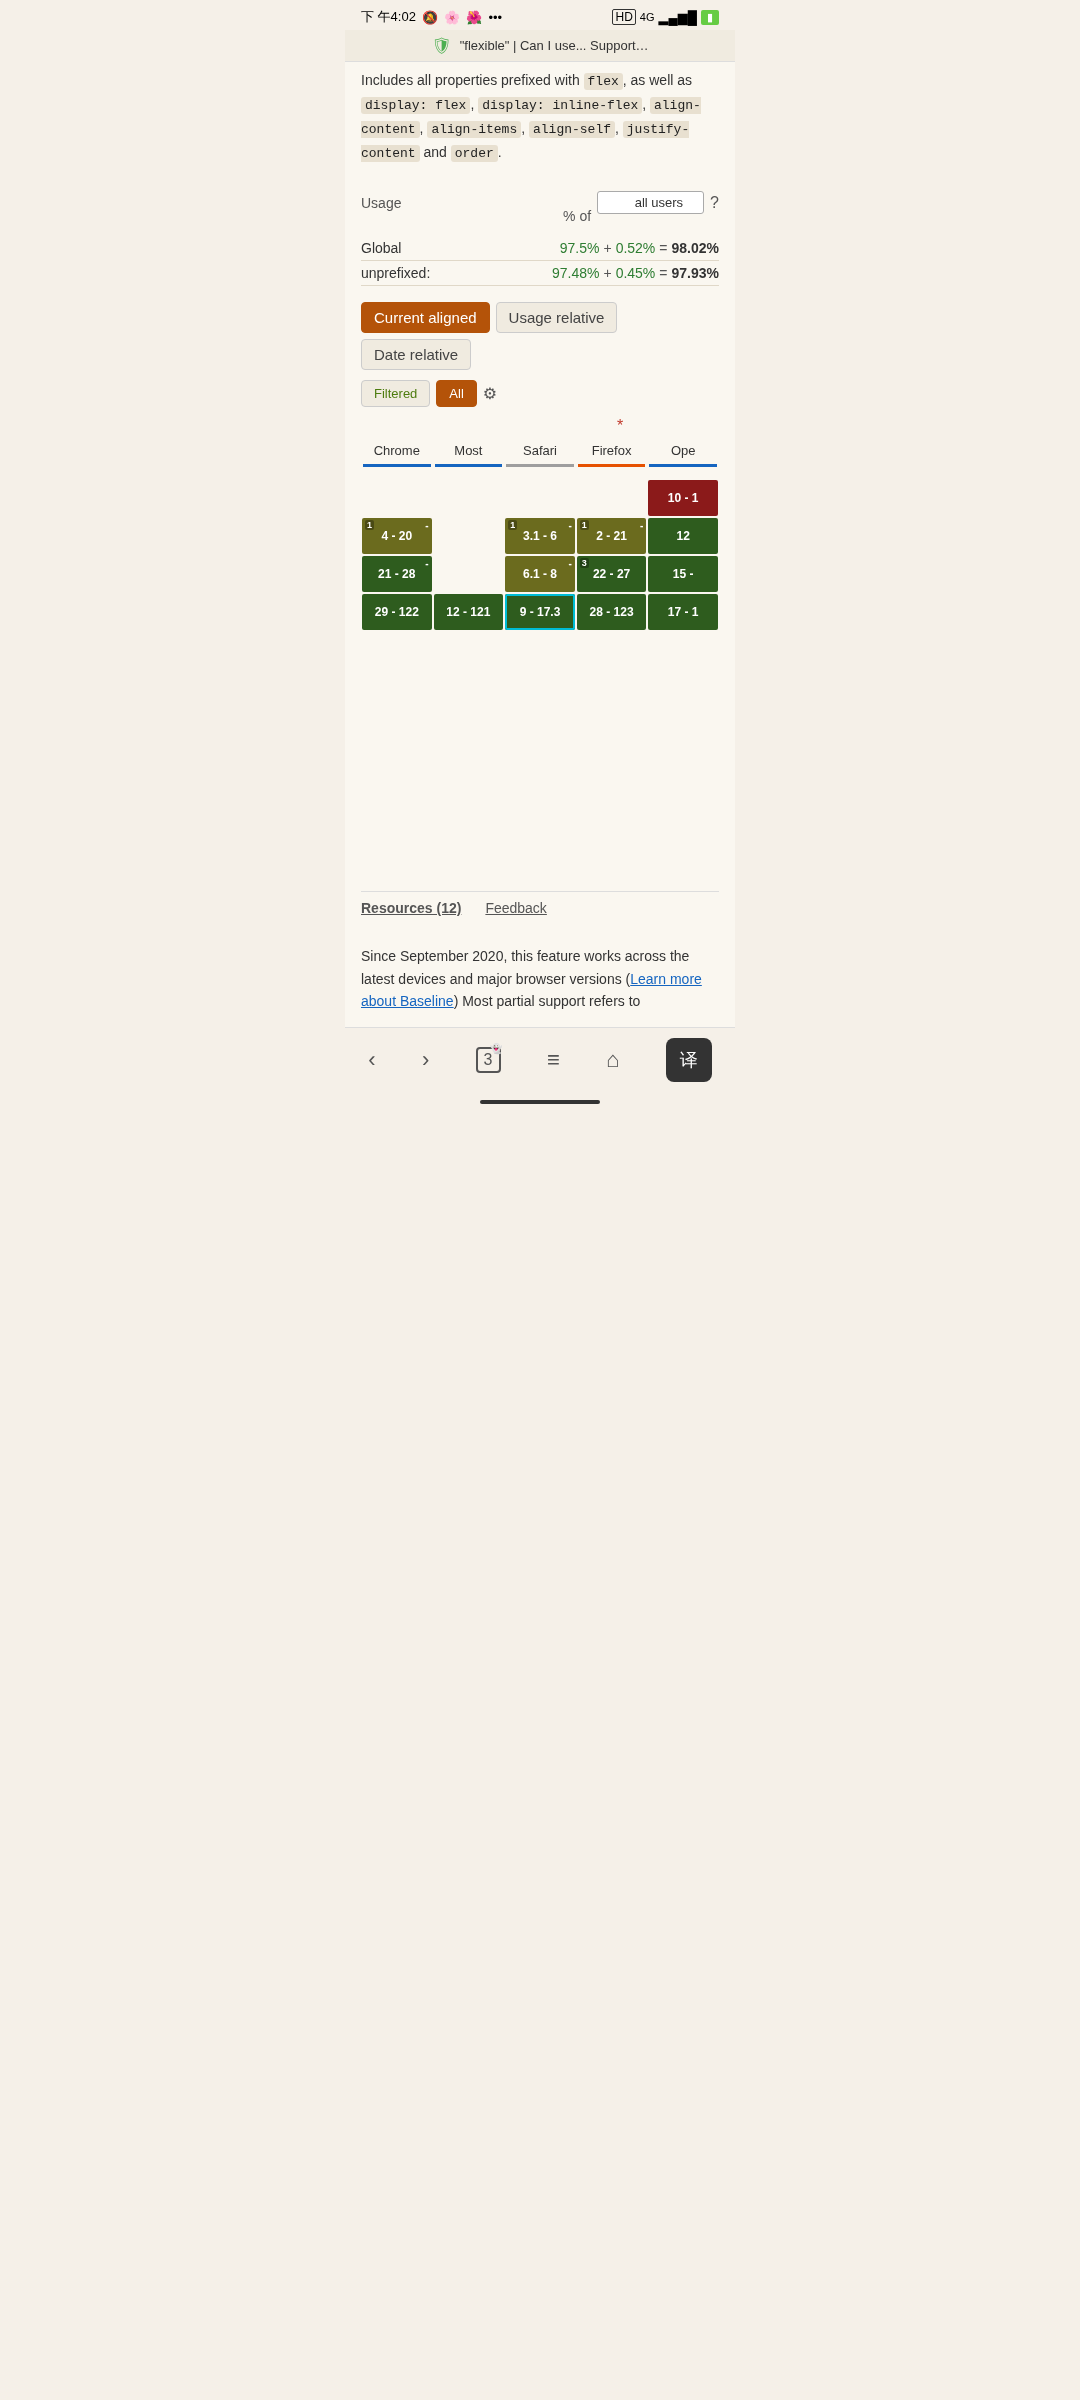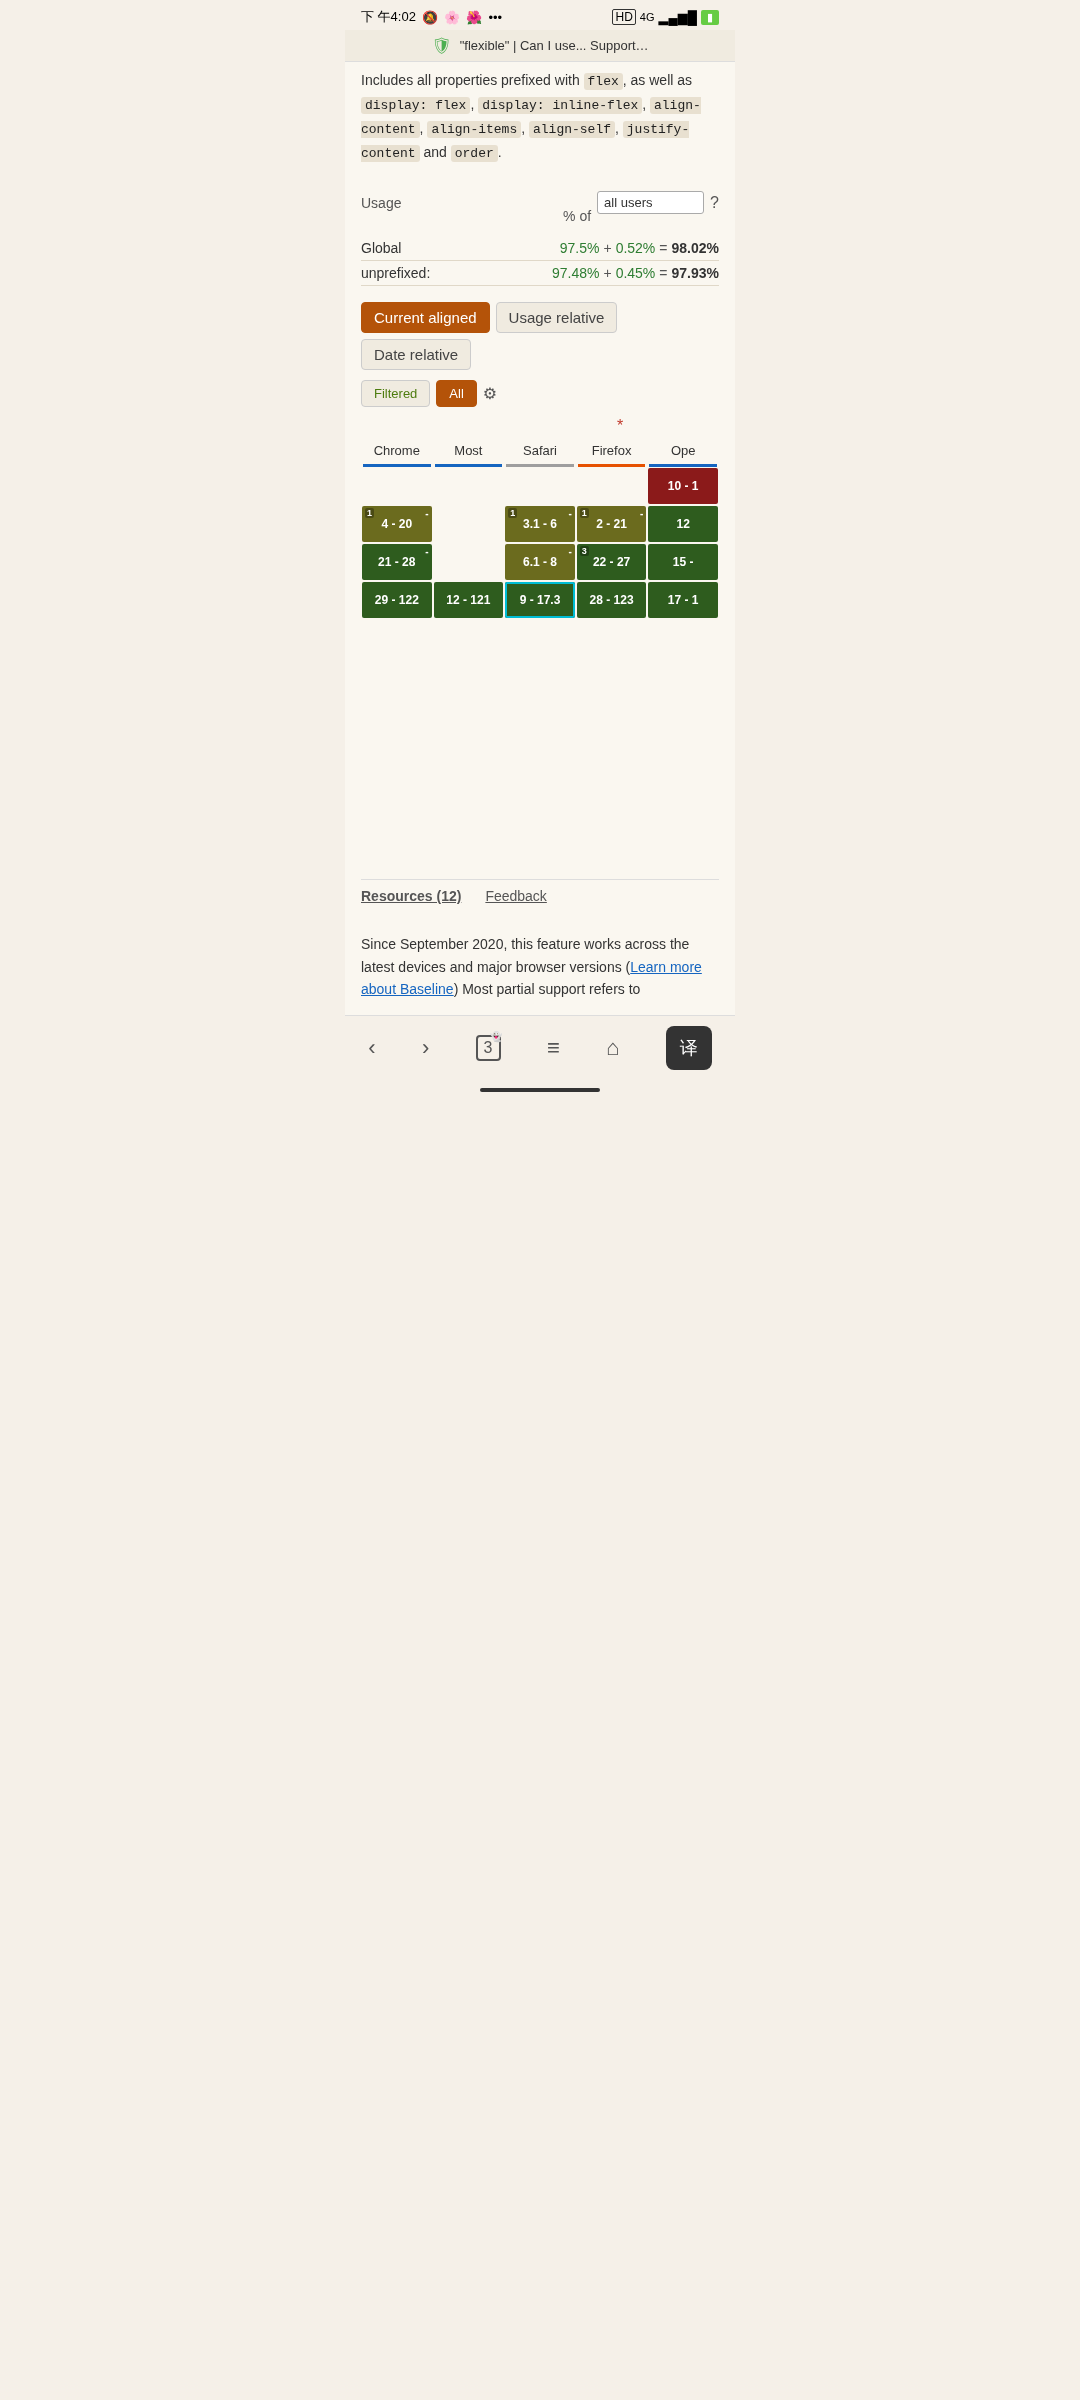--- a/index.html
+++ b/index.html
@@ -84,20 +84,21 @@
     .usage-select {
       border: 1px solid #aaa;
       background: #fff;
       padding: 3px 20px 3px 6px;
       font-size: 13px;
       border-radius: 3px;
       appearance: none;
       -webkit-appearance: none;
       cursor: pointer;
       color: #333;
+      text-align: right;
     }
     .usage-question {
       color: #555;
       font-size: 16px;
       cursor: pointer;
     }
 
     
     .stats-section { margin-bottom: 6px; }
     .stats-row {
@@ -160,21 +161,21 @@
     }
     .gear-icon { font-size: 16px; color: #555; cursor: pointer; }
 
     
     .compat-section {
       position: relative;
       overflow: hidden;
     }
     .browser-headers {
       display: flex;
-      margin-bottom: 0;
+      margin-bottom: 12px;
     }
     .browser-col {
       flex: 1;
       min-width: 0;
       text-align: center;
     }
     .browser-name {
       font-size: 13px;
       color: #333;
       padding: 4px 2px 6px;

